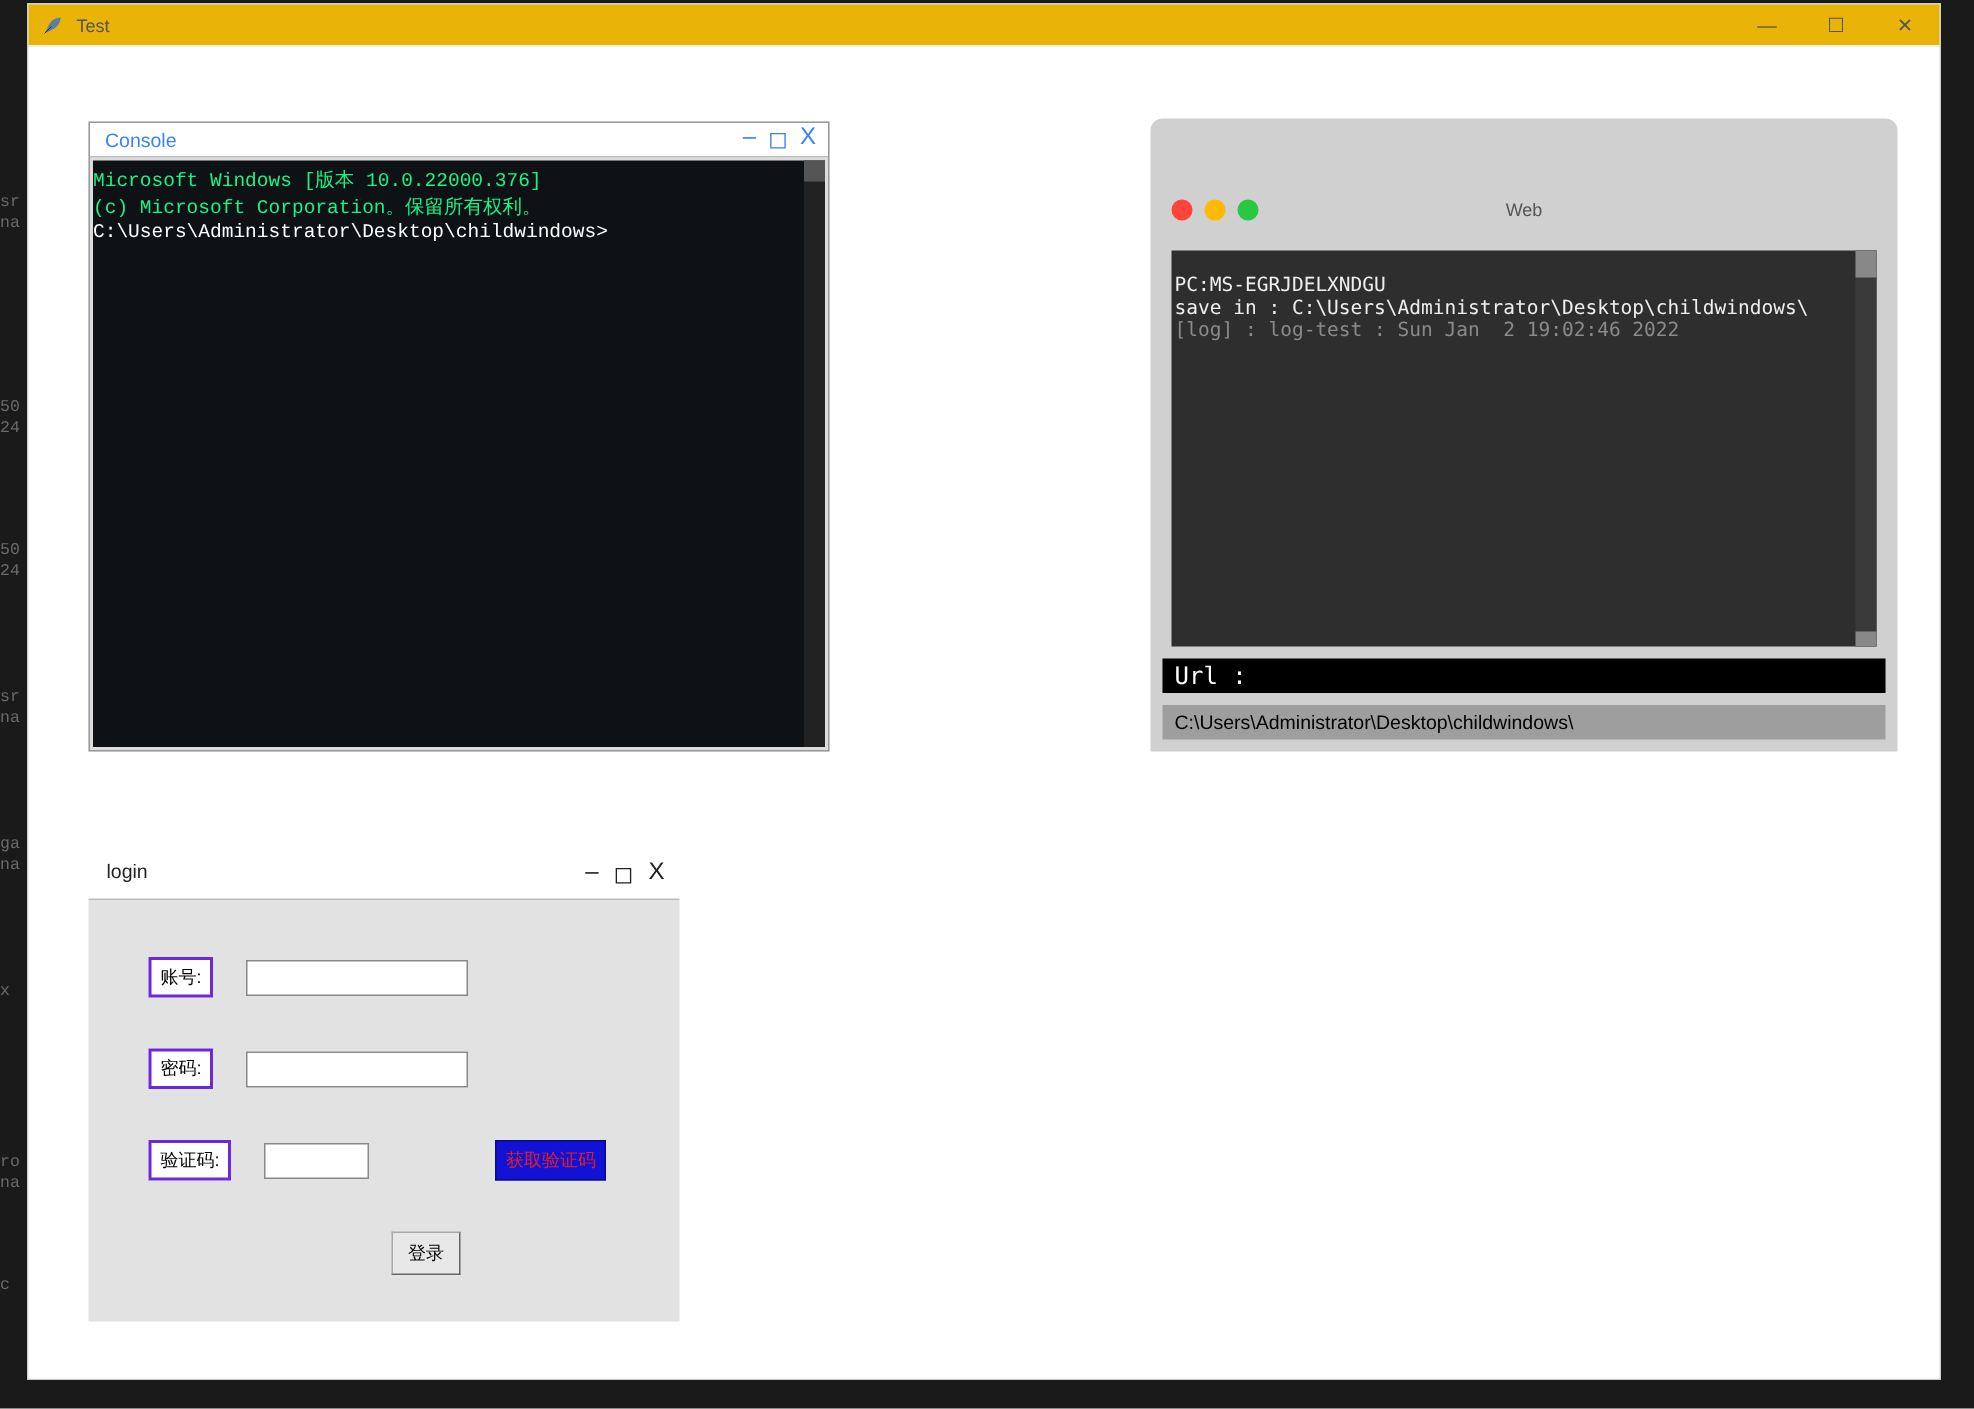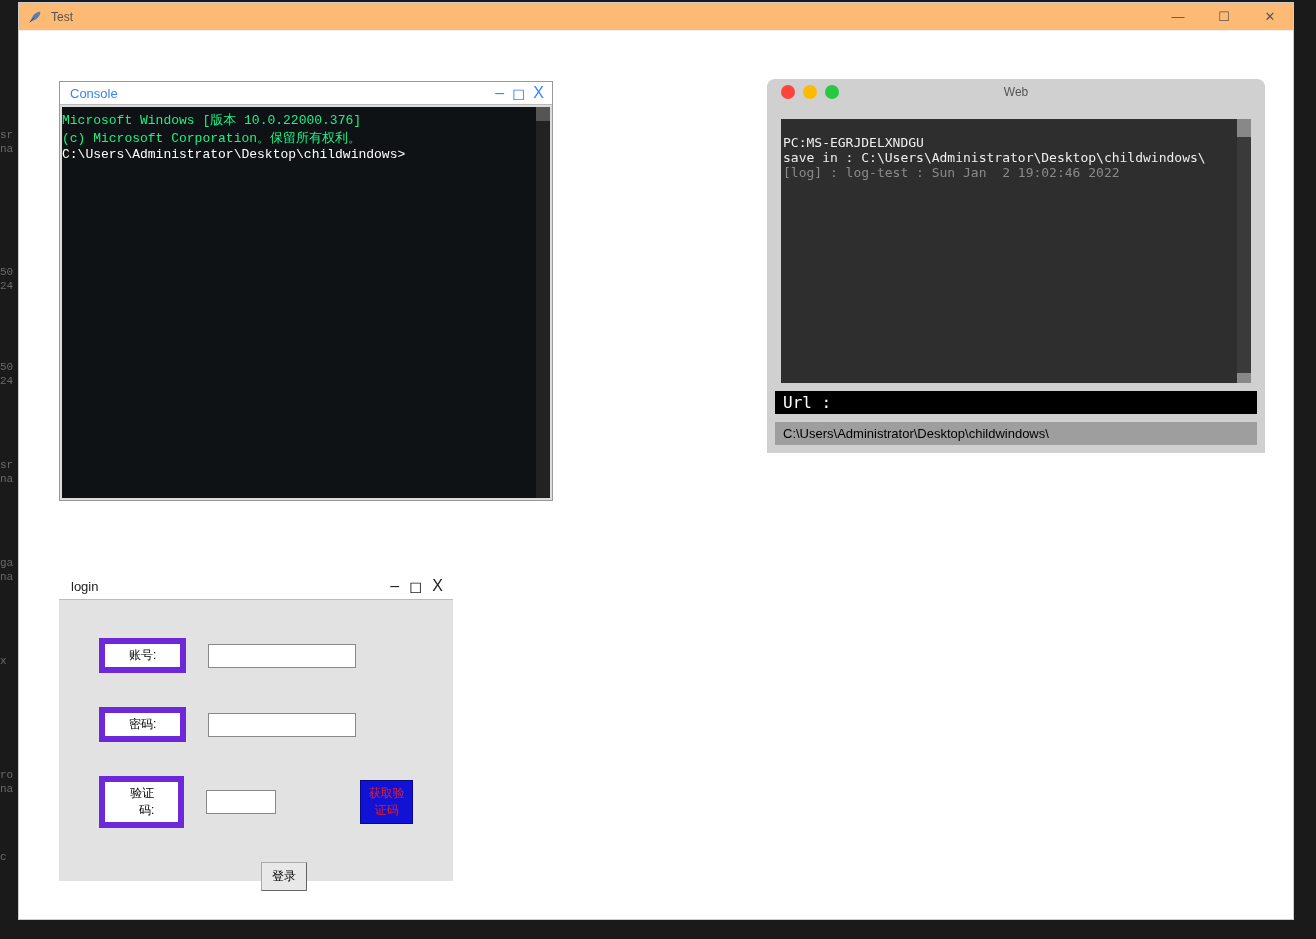--- a/index.html
+++ b/index.html
@@ -1,50 +1,50 @@
 <!DOCTYPE html>
 <html><head>
 <meta charset="utf-8">
 <style>
 * { box-sizing: border-box; margin: 0; padding: 0; }
 body { width: 1316px; height: 939px; background: #1a1a1a; font-family: "Segoe UI", sans-serif; font-size: 13px; overflow: hidden; position: relative; }
 .main-window { position: absolute; left: 18px; top: 2px; width: 1276px; height: 918px; background: #fff; border: 1px solid #ccc; }
-.main-titlebar { height: 28px; display: flex; align-items: center; background: #fdba74; border-bottom: 1px solid #eee; }
+.main-titlebar { height: 28px; display: flex; align-items: center; background: #eab308; border-bottom: 1px solid #eee; }
 .feather { width: 16px; height: 16px; margin: 0 8px; display: inline-block; }
 .main-titlebar .title { color: #555; font-size: 12px; }
 .main-titlebar .ctrls { margin-left: auto; display: flex; }
 .main-titlebar .ctrls div { width: 46px; height: 28px; display: flex; align-items: center; justify-content: center; color: #555; }
 .main-body { position: relative; width: 100%; height: calc(100% - 28px); background: #fff; }
 
 
 .console-win { position: absolute; left: 40px; top: 50px; width: 494px; height: 420px; background: #dcdcdc; border: 1px solid #999; }
 .console-tb { height: 23px; background: #fff; border-bottom: 1px solid #bbb; display: flex; align-items: center; padding-left: 10px; font-size: 13px; color: #3b82f6; }
 .console-tb .ctrls { margin-left: auto; display: flex; gap: 8px; padding-right: 8px; font-family: Arial; font-size: 16px; }
 .console-tb .ctrls span { cursor: default; }
 .console-body { width: calc(100% - 4px); height: calc(100% - 27px); margin: 2px; background: #0e1214; color: #fff; font-family: Liberation Mono, monospace; font-size: 13px; padding: 4px 0 0 0; white-space: pre; overflow: hidden; position: relative; }
 .console-body .green { color: #19f286; }
 .console-body .scrollbar { position: absolute; right: 0; top: 0; width: 14px; height: 100%; background: #222; }
 .console-body .scrollbar .thumb { background: #555; width: 100%; height: 14px; position: absolute; top: 0; }
 
 
 .login-win { position: absolute; left: 40px; top: 542px; width: 394px; height: 308px; background: #fff; }
-.login-tb { height: 27px; background: #fff; border-bottom: 1px solid #bbb; display: flex; align-items: center; padding-left: 12px; font-size: 13px; color: #222; }
+.login-tb { height: 27px; background: #fff; border-bottom: 1px solid #bbb; display: flex; align-items: flex-start; padding-left: 12px; font-size: 13px; color: #222; }
 .login-tb .ctrls { margin-left: auto; display: flex; gap: 10px; padding-right: 10px; font-family: Arial; font-size: 16px; }
 .login-body { background: #e2e2e2; width: 100%; height: calc(100% - 27px); padding: 38px 40px; position: relative; }
 .frow { display: flex; align-items: center; margin-bottom: 34px; }
-.flabel { background: #fff; border: 6px solid #6d28d9; padding: 3px 24px; font-size: 12px; margin-right: 22px; min-width: 40px; text-align: right; }
+.flabel { background: #fff; border: 2px solid #6d28d9; padding: 3px 6px; font-size: 12px; margin-right: 22px; min-width: 40px; text-align: center; }
 .finput { border: 1px solid #888; background: #fff; height: 24px; padding: 2px 4px; outline: none; }
 .finput.w1 { width: 148px; }
 .finput.w2 { width: 70px; }
 .btn-captcha { background: #1212d6; color: #e02020; border: 1px solid #0a0a80; padding: 4px 6px; font-size: 12px; margin-left: 84px; cursor: default; }
 .btn-login { background: #e8e8e8; border: 1px solid #aaa; border-right-color: #666; border-bottom-color: #666; padding: 5px 10px; font-size: 12px; margin-left: 162px; cursor: default; }
 
 
 .web-win { position: absolute; right: 28px; top: 48px; width: 498px; background: #d0d0d0; border-radius: 8px 8px 0 0; }
-.web-tb { height: 26px; display: flex; align-items: center; position: relative; }
+.web-tb { height: 26px; display: flex; align-items: center; position: relative; margin-top: 48px; }
 .traffic { display: flex; gap: 8px; margin-left: 14px; }
 .dot { width: 14px; height: 14px; border-radius: 50%; }
 .dot.r { background: #ff453a; }
 .dot.y { background: #ffb900; }
 .dot.g { background: #28c840; }
 .web-tb .title { position: absolute; left: 0; right: 0; text-align: center; font-size: 12px; color: #555; }
 .web-top { margin: 14px 14px 8px 14px; }
 .web-content { background: #2e2e2e; color: #eee; font-family: Consolas, monospace; font-size: 13px; padding: 16px 2px; white-space: pre; position: relative; height: 264px; }
 .web-content .dim { color: #8a8a8a; }
 .web-content .sb { position: absolute; right: 0; top: 0; width: 14px; height: 100%; background: #3a3a3a; }

